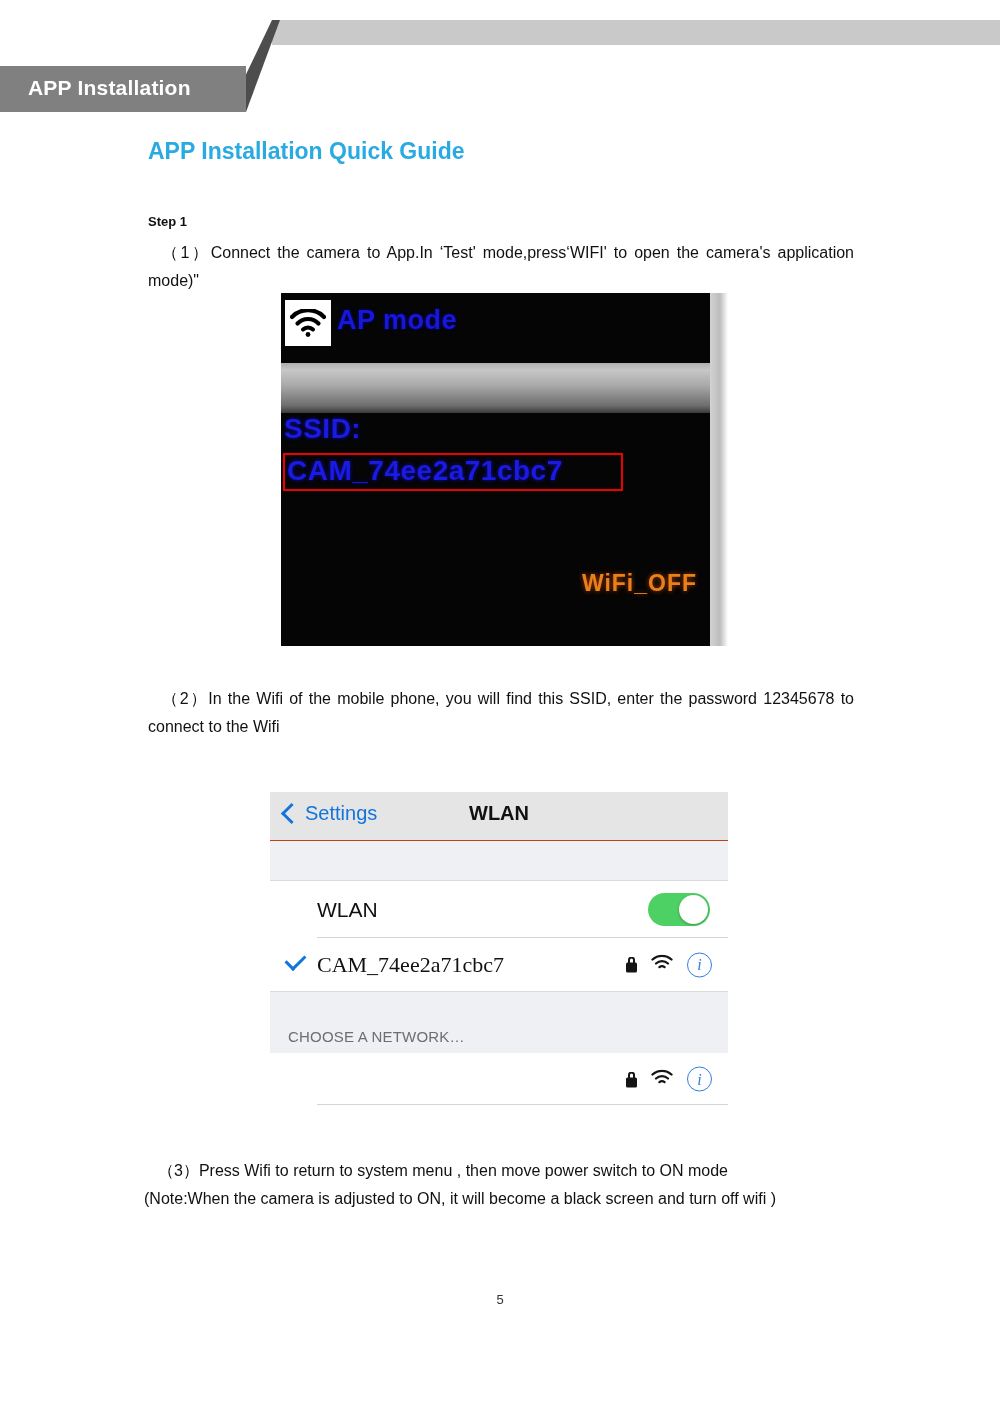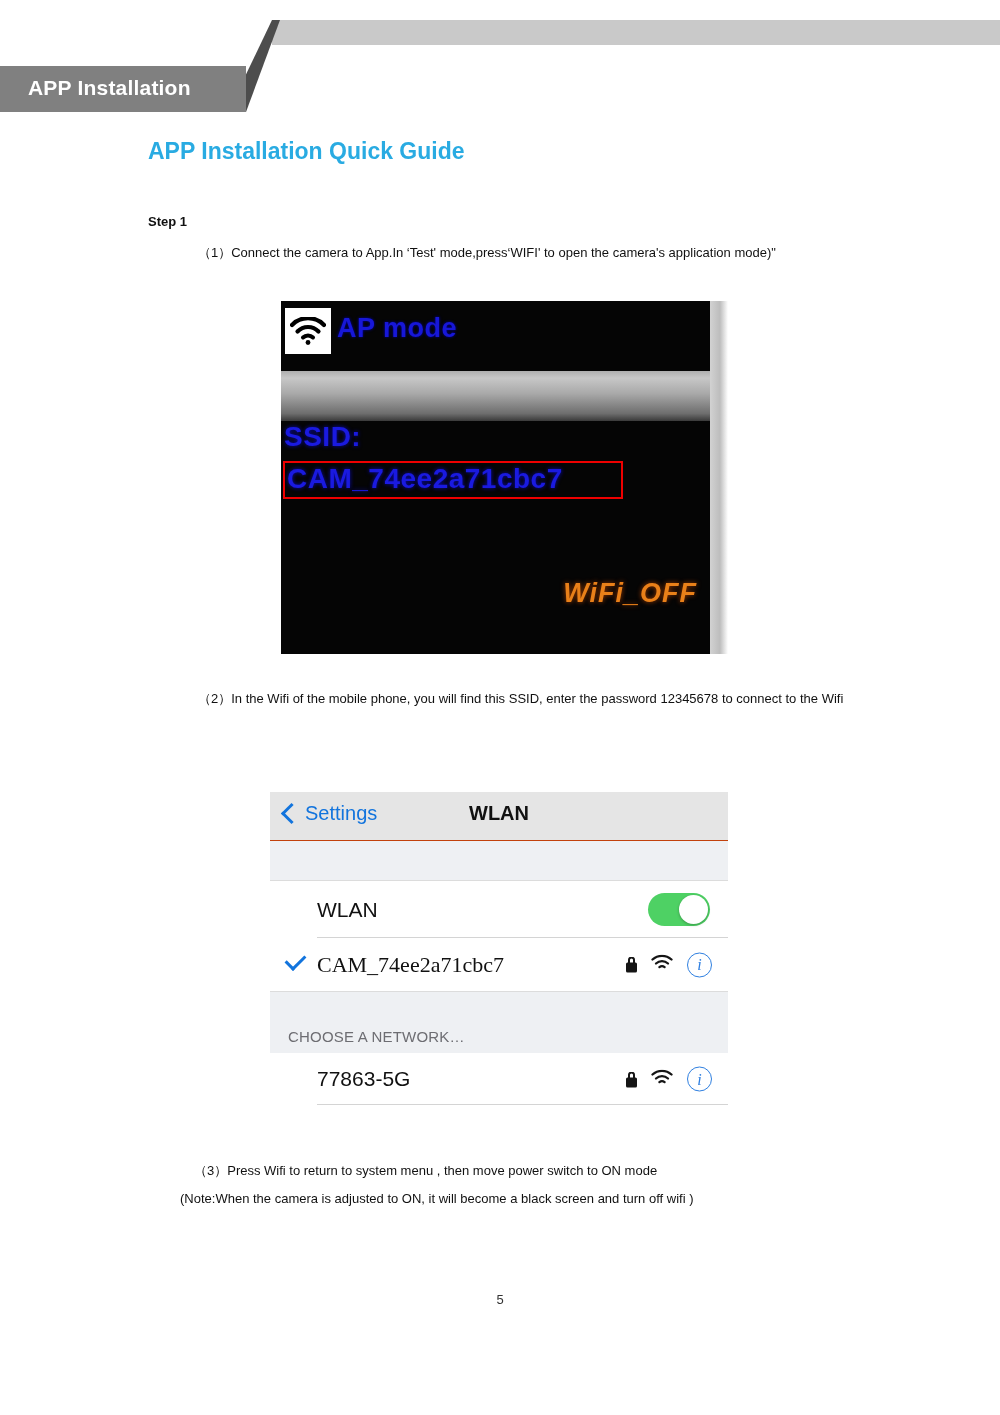--- a/index.html
+++ b/index.html
@@ -78,25 +78,24 @@
   .step-title {
     position: absolute;
     left: 148px;
     top: 214px;
     font-size: 13px;
     font-weight: bold;
     color: #111111;
   }
   .para {
     position: absolute;
-    font-size: 13px;
+    font-size: 16px;
     line-height: 28px;
     color: #111111;
     text-align: justify;
-    margin-left: 36px;
   }
   .para.p1 {
     left: 148px;
     top: 239px;
     width: 706px;
     text-indent: 14px;
   }
   .para.p2 {
     left: 148px;
     top: 685px;
@@ -119,21 +118,21 @@
     width: 1000px;
     text-align: center;
     font-size: 13px;
     color: #333333;
   }
 
   
   .led-figure {
     position: absolute;
     left: 281px;
-    top: 301px;
+    top: 293px;
     width: 447px;
     height: 353px;
     background: #4d7c0f;
   }
   .led-screen {
     position: absolute;
     left: 0; top: 0;
     width: 429px;
     height: 353px;
     background: #050505;
@@ -194,27 +193,26 @@
     height: 38px;
     border: 2px solid #ee0000;
     box-sizing: border-box;
   }
   .led-ssid-value { left: 6px; top: 162px; }
   .led-pwd { left: 3px; top: 225px; }
   .led-wifi-off {
     position: absolute;
     right: 13px;
     top: 277px;
-    font-size: 27px;
+    font-size: 23px;
     font-weight: bold;
     color: #e98019;
     letter-spacing: 1px;
     text-shadow: 0 0 5px #a03c00;
     white-space: nowrap;
-    font-style: italic;
   }
 
   
   .ios-figure {
     position: absolute;
     left: 270px;
     top: 792px;
     width: 458px;
     height: 325px;
     background: #ffffff;
@@ -490,23 +488,20 @@
         </span>
         <span class="icon-info">i</span>
       </div>
     </div>
 
     <div class="ios-section-header">
       <span class="ios-section-label">CHOOSE A NETWORK…</span>
     </div>
 
     <div class="ios-row row-net">
-      <div class="ios-row-inner">
-        <span class="ios-label">77863-5G</span>
-      </div>
       <div class="ios-row-icons">
         <span class="icon-lock">
           <span class="shackle"></span>
             <span class="body"></span>
         </span>
         <span>
           <svg width="22" height="16" viewBox="0 0 22 16" aria-hidden="true">
             <path d="M1.5 5 A 14 14 0 0 1 20.5 5" fill="none" stroke="#151515" stroke-width="2.3" stroke-linecap="round"></path>
             <path d="M5 9 A 9 9 0 0 1 17 9" fill="none" stroke="#151515" stroke-width="2.3" stroke-linecap="round"></path>
             <path d="M8.4 12.6 A 4.2 4.2 0 0 1 13.6 12.6" fill="none" stroke="#151515" stroke-width="2.3" stroke-linecap="round"></path>

